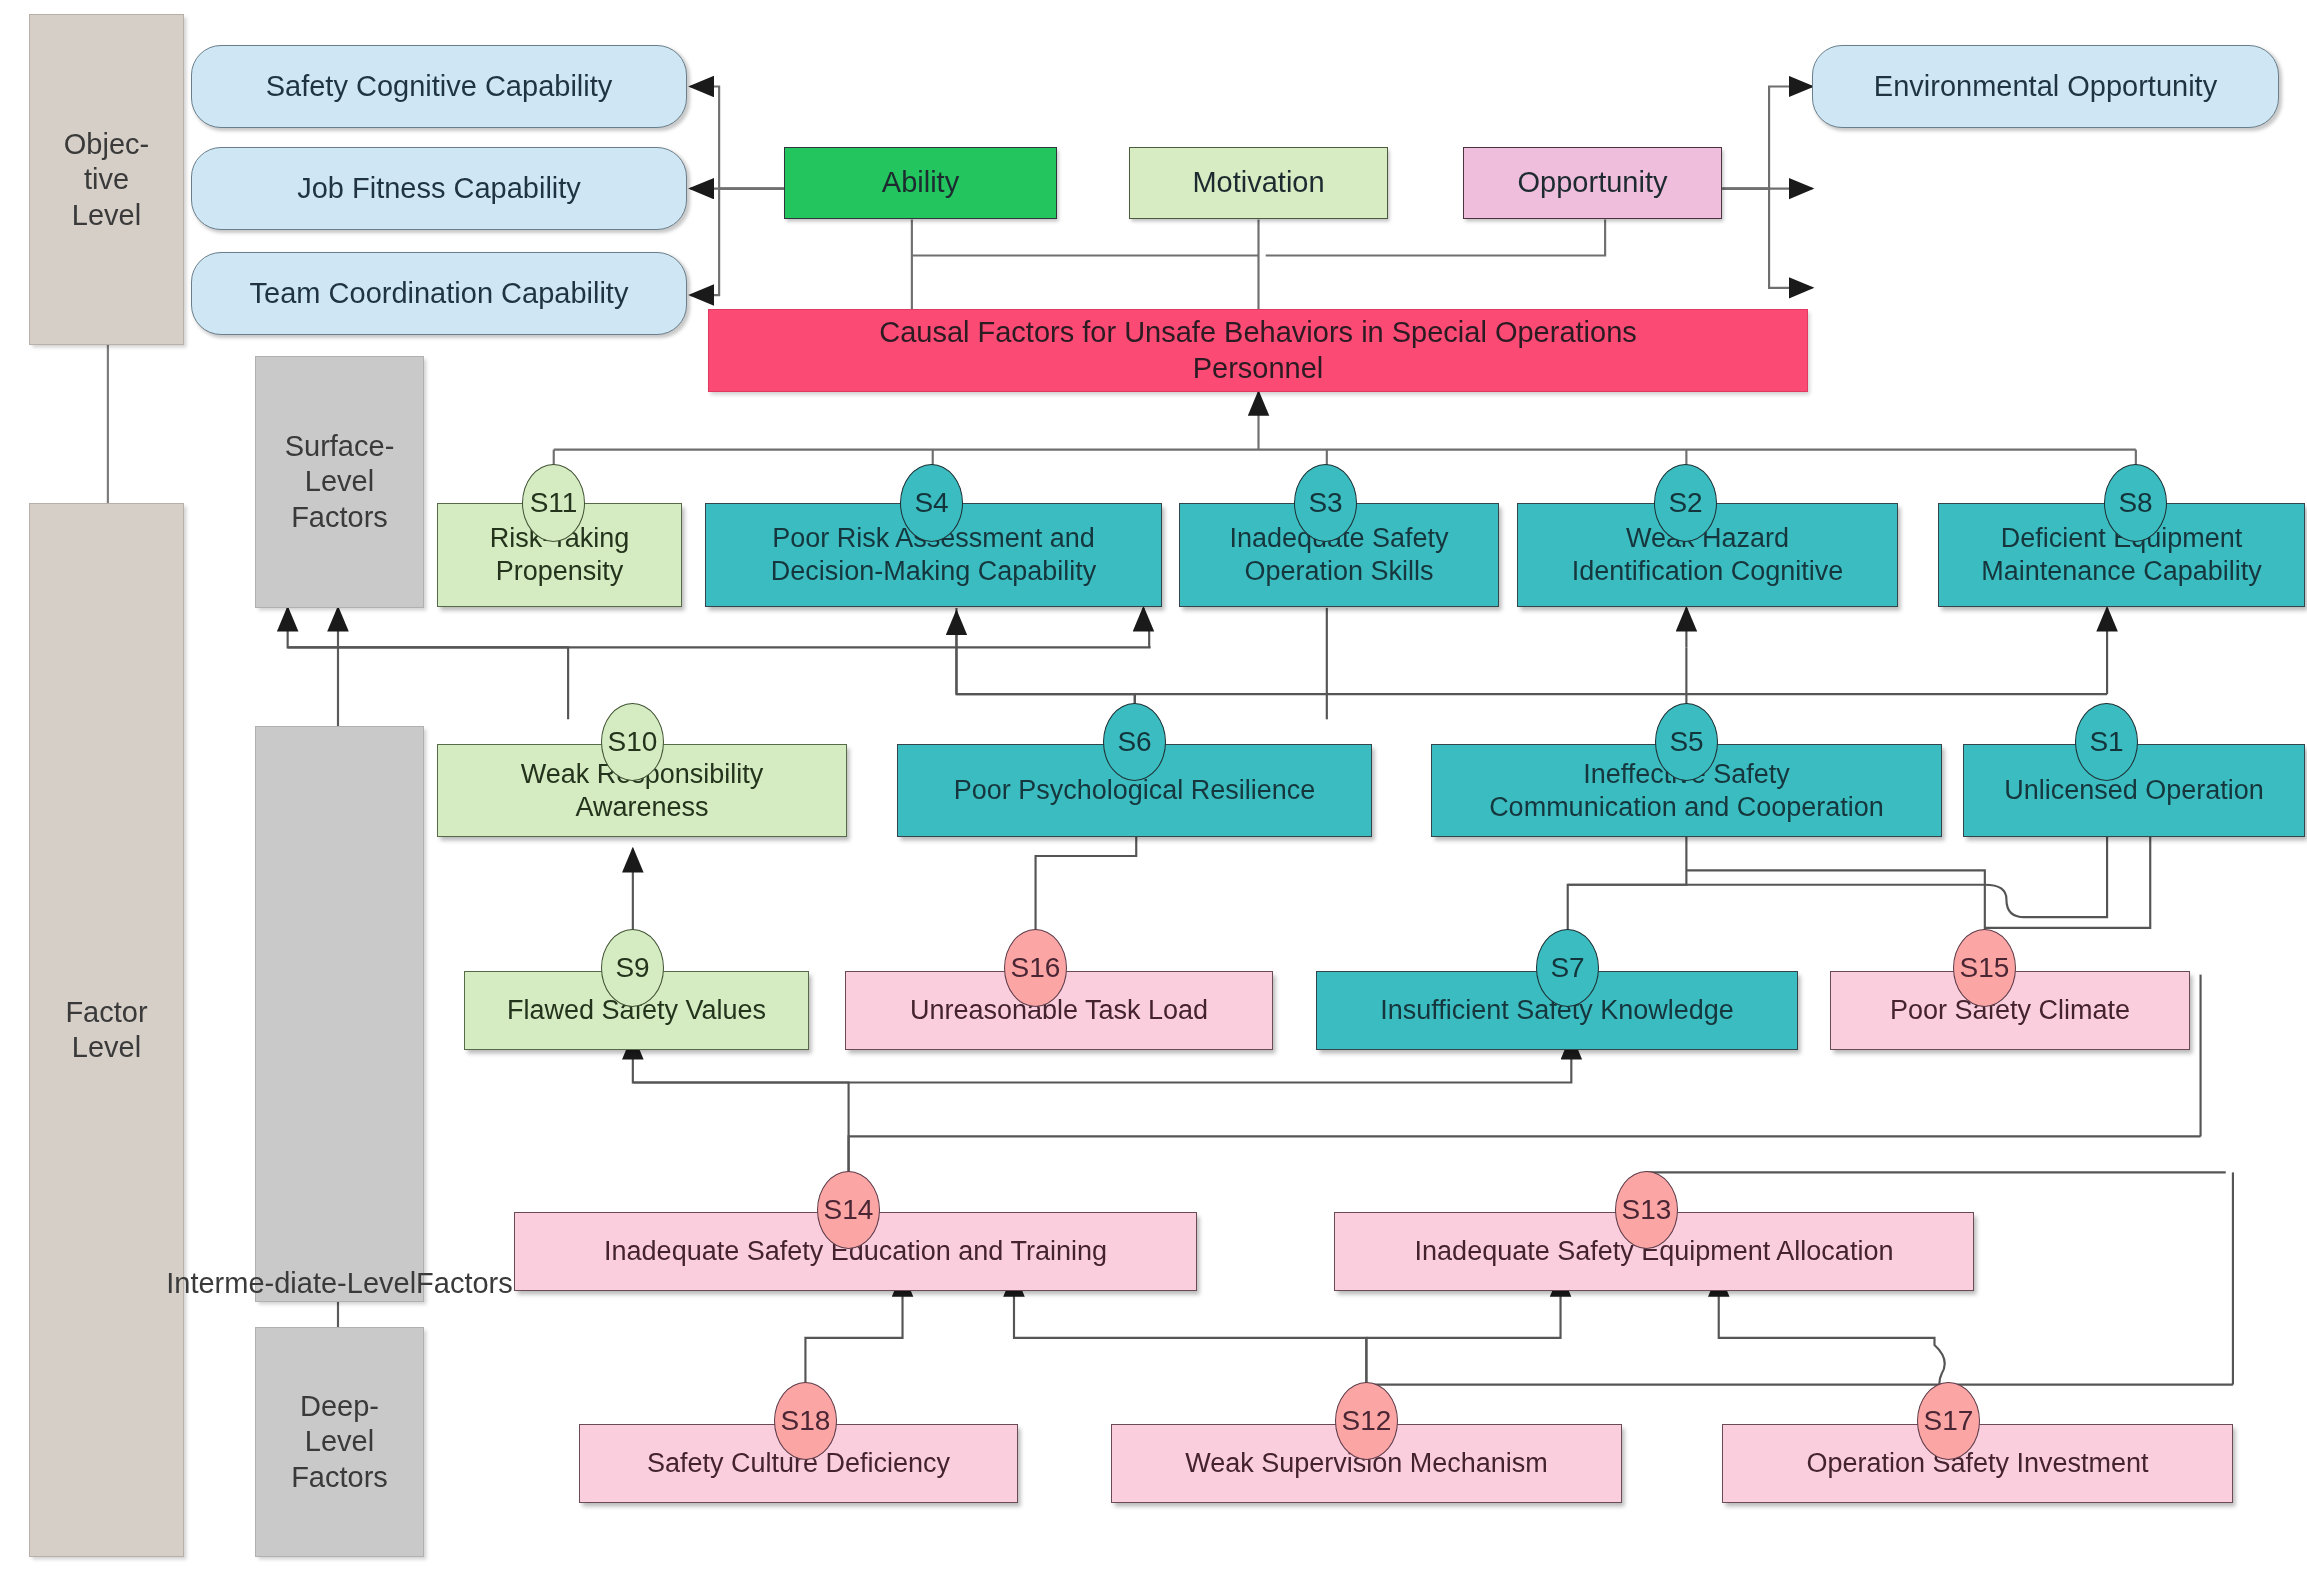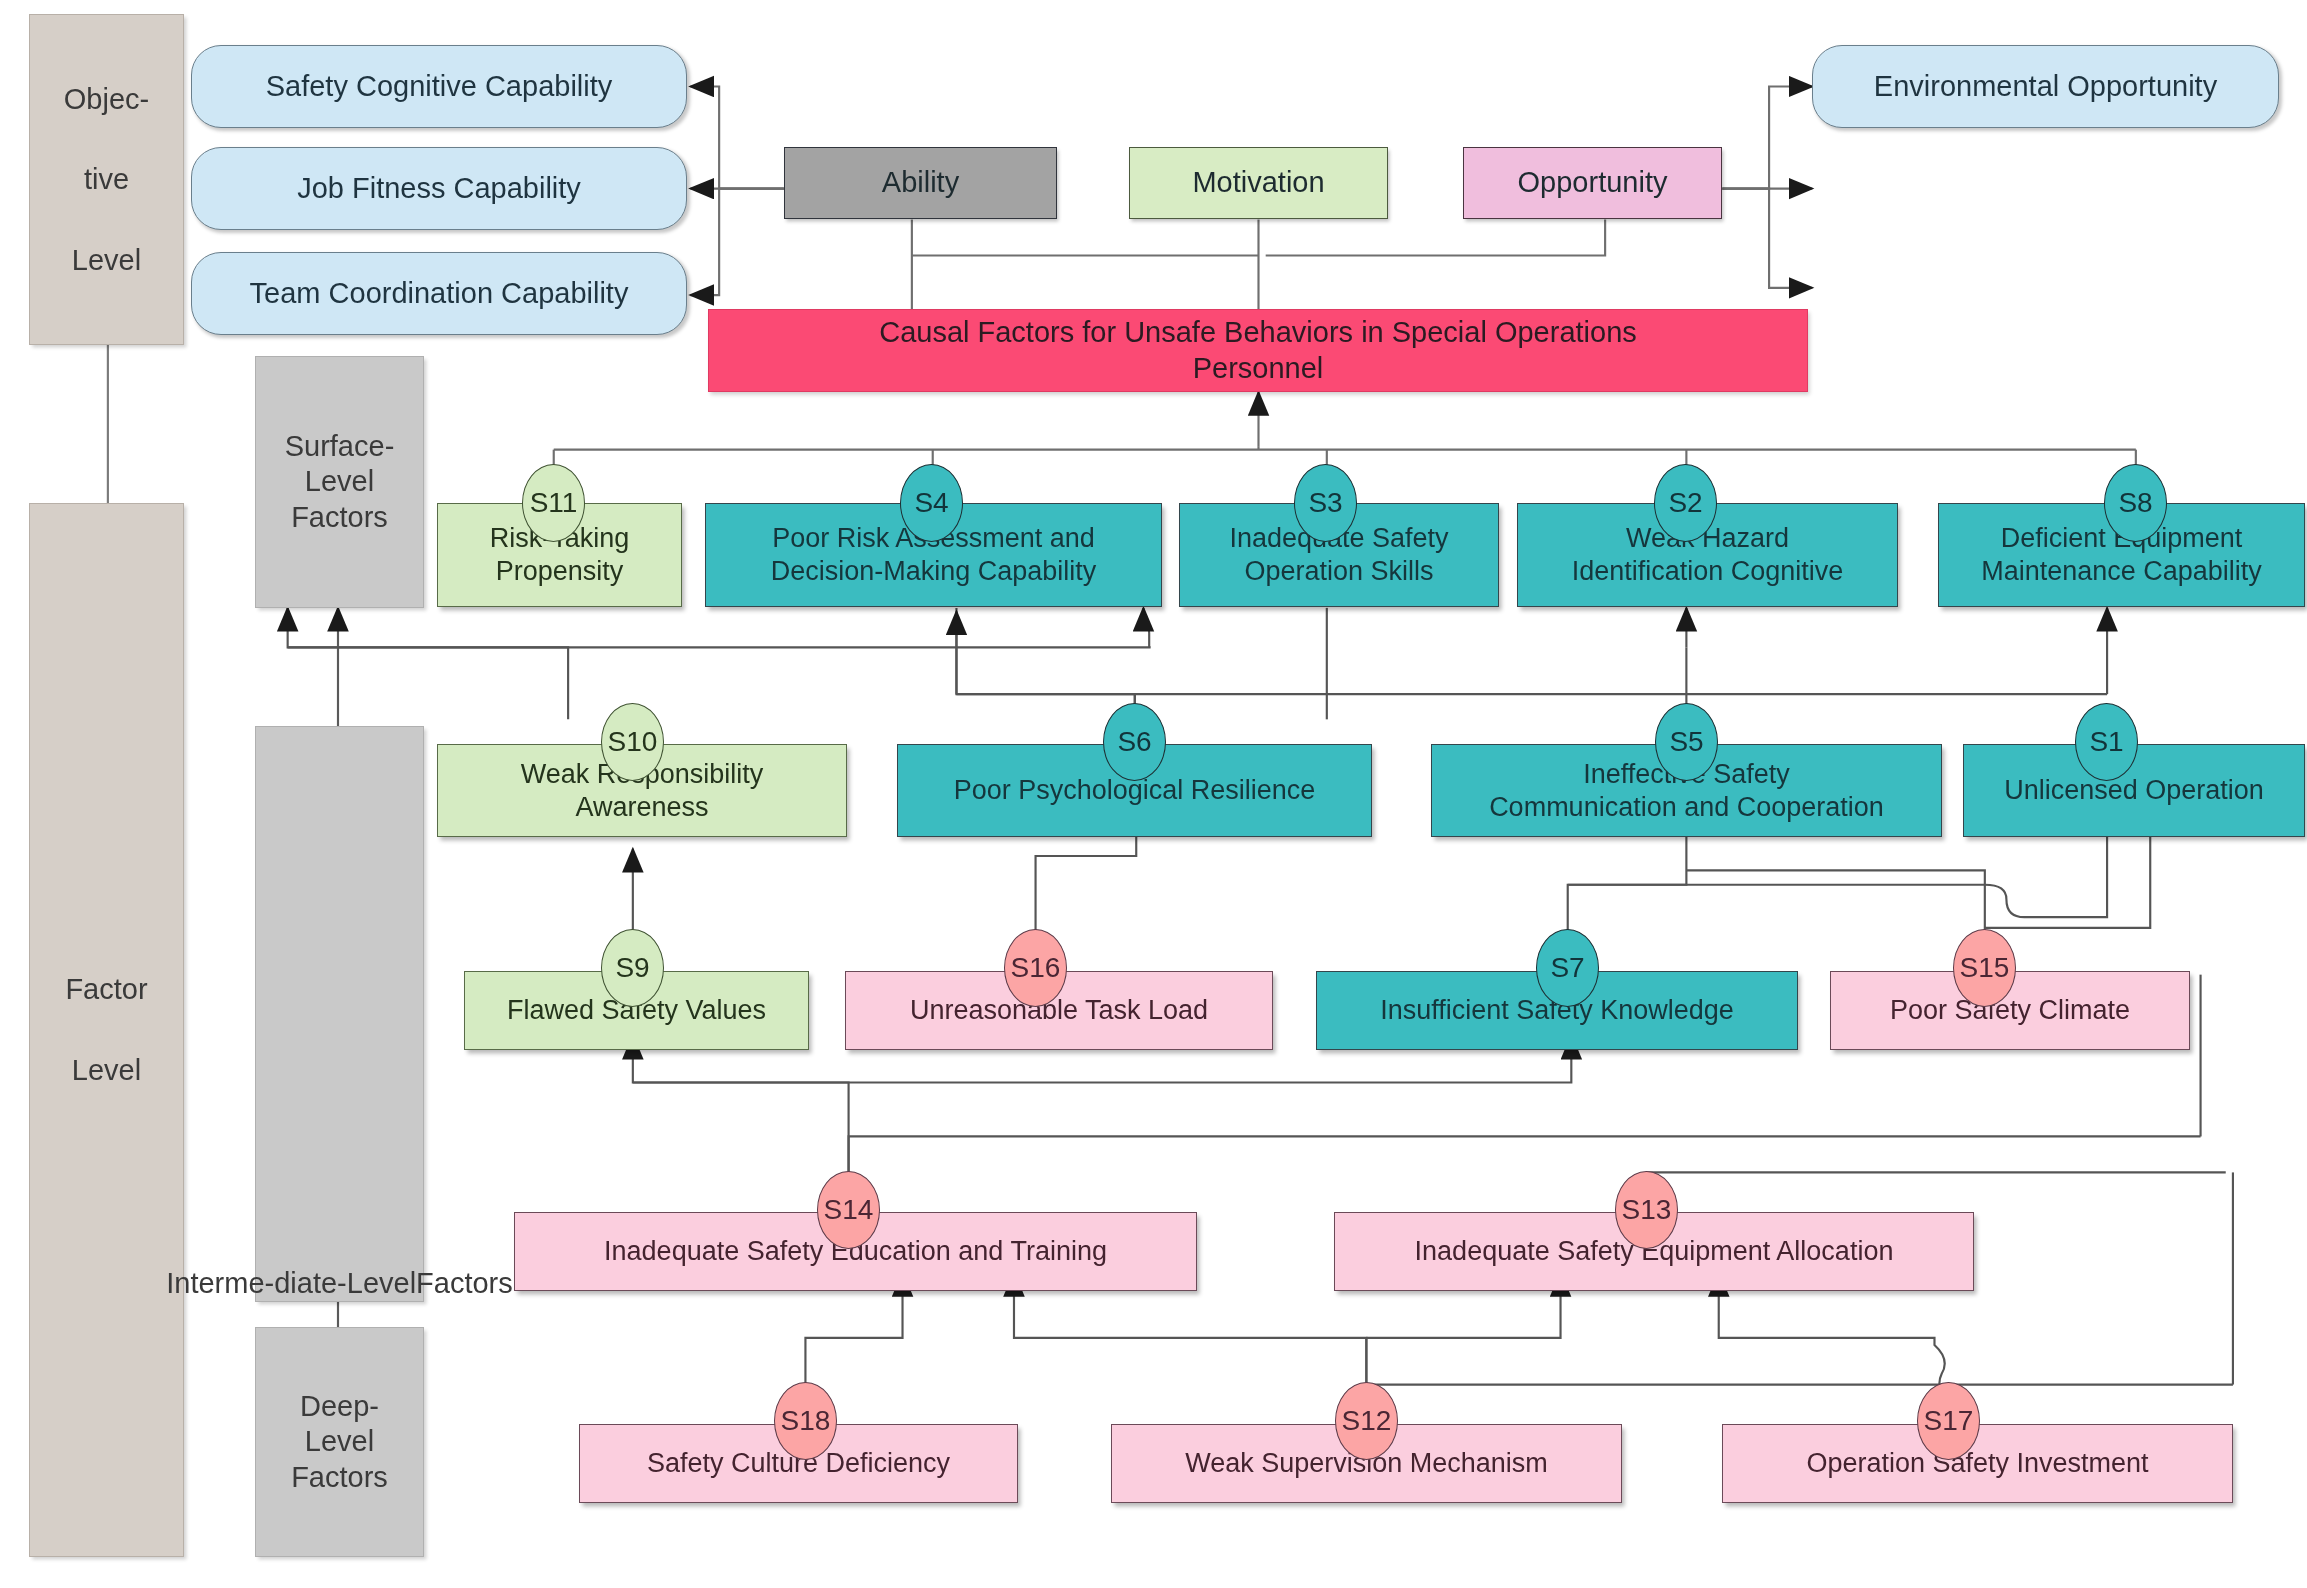--- a/index.html
+++ b/index.html
@@ -5,30 +5,30 @@
   html,body{margin:0;padding:0;background:#ffffff;}
   body{font-family:"Liberation Sans", sans-serif;}
   #stage{position:relative;width:2307px;height:1589px;background:#fff;overflow:hidden;}
   svg.wires{position:absolute;left:0;top:0;width:2307px;height:1589px;pointer-events:none;}
 
   .node{position:absolute;box-sizing:border-box;display:flex;align-items:center;justify-content:center;
         text-align:center;line-height:1.22;color:#1d2b30;}
 
   
   .levelbar{background:#d6cfc8;border:0.7px solid #b8b0a8;box-shadow:2.9px 2.9px 3.6px rgba(0,0,0,.18);
-            color:#3a3a3a;font-size:29px;gap:45px;}
+            color:#3a3a3a;font-size:29px;}
   .greybar{background:#c9c9c9;border:0.7px solid #b0b0b0;box-shadow:2.9px 2.9px 3.6px rgba(0,0,0,.18);
            color:#3a3a3a;font-size:29px;}
 
   
   .capsule{background:#cfe7f5;border:1.4px solid #6a7f8c;border-radius:30px;font-size:29px;
            box-shadow:2.2px 2.9px 3.6px rgba(0,0,0,.22);color:#1f3440;}
 
   
-  .amo-teal{background:#a3a3a3;border:1.4px solid #30343c;font-size:29px;box-shadow:2.2px 2.9px 3.6px rgba(0,0,0,.25);}
+  .amo-teal{background:#22c55e;border:1.4px solid #30343c;font-size:29px;box-shadow:2.2px 2.9px 3.6px rgba(0,0,0,.25);}
   .amo-green{background:#d8ecc4;border:1.4px solid #4c5a3e;font-size:29px;box-shadow:2.2px 2.9px 3.6px rgba(0,0,0,.25);}
   .amo-pink{background:#f0bedd;border:1.4px solid #4a3440;font-size:29px;box-shadow:2.2px 2.9px 3.6px rgba(0,0,0,.25);}
 
   .goal{background:#fb4a74;border:0.7px solid #e03a62;font-size:29px;color:#2b1b22;
         box-shadow:2.2px 2.9px 4.3px rgba(0,0,0,.2);padding:0 9px;}
 
   
   .f-teal{background:#3bbcc0;border:1.4px solid #34464c;box-shadow:2.9px 3.6px 4.3px rgba(0,0,0,.28);font-size:27px;color:#15363c;}
   .f-green{background:#d5ebc2;border:1.4px solid #586b48;box-shadow:2.9px 3.6px 4.3px rgba(0,0,0,.28);font-size:27px;color:#24341c;}
   .f-pink{background:#fbcede;border:1.4px solid #6b4a58;box-shadow:2.9px 3.6px 4.3px rgba(0,0,0,.28);font-size:27px;color:#44232f;}

